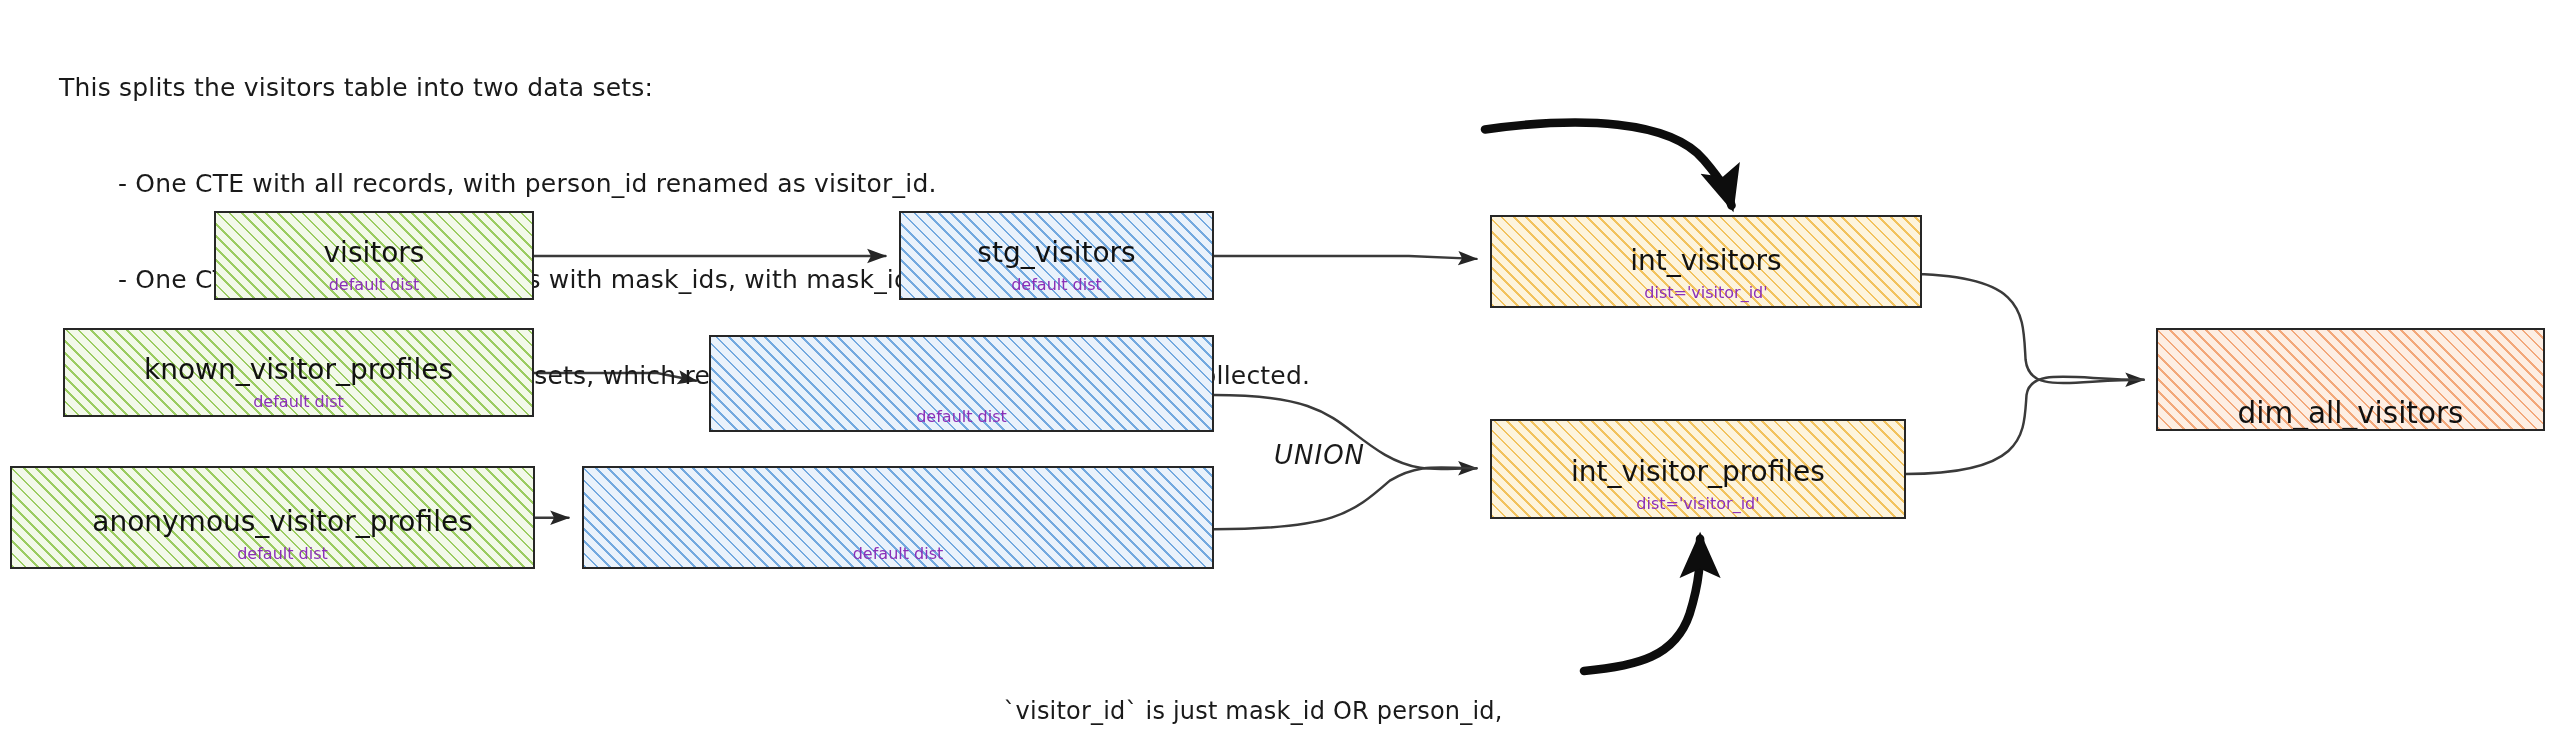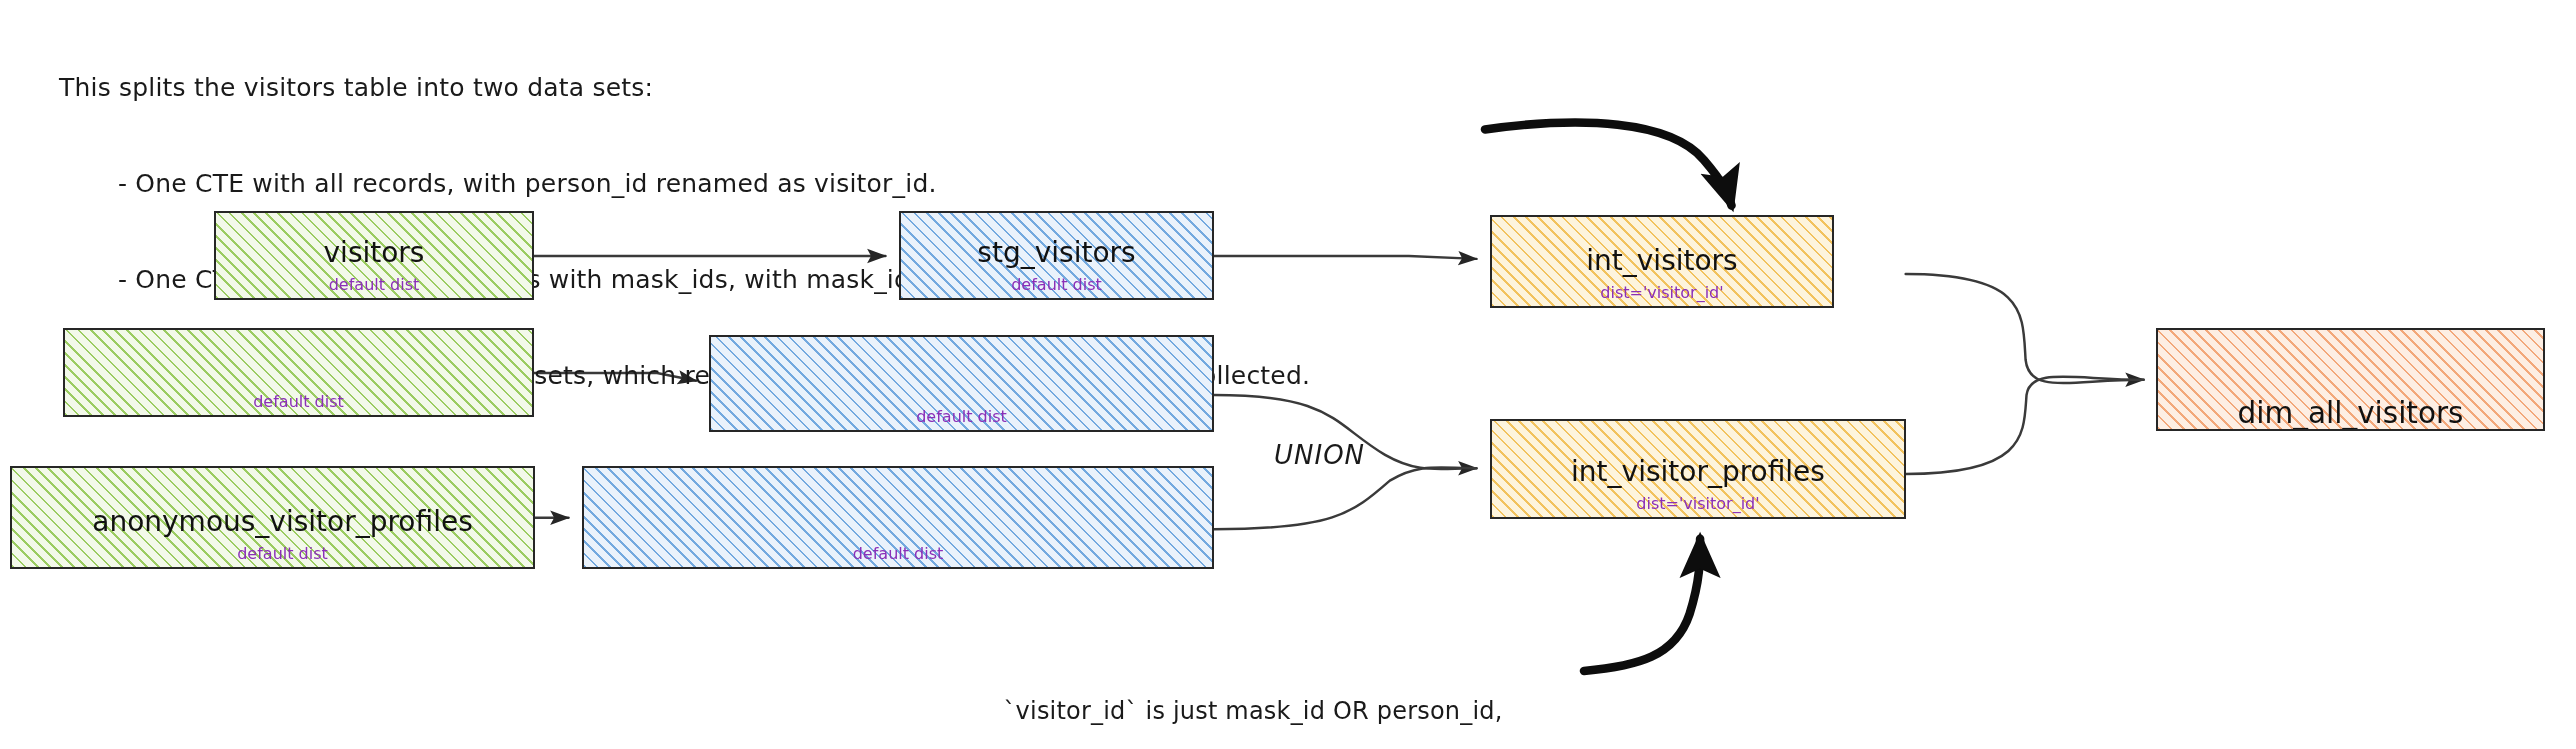--- a/index.html
+++ b/index.html
@@ -150,20 +150,21 @@
   </div>
 
   <div id="union-label" class="hand">UNION</div>
 
   <div class="node fill-green" style="left: 214px; top: 211px; width: 320px; height: 89px;">
     <div class="title">visitors</div>
     <div class="sub">default dist</div>
   </div>
 
   <div class="node fill-green" style="left: 63px; top: 328px; width: 471px; height: 89px;">
+    <div class="title">known_visitor_profiles</div>
     <div class="sub">default dist</div>
   </div>
 
   <div class="node fill-green" style="left: 9.5px; top: 466px; width: 525px; height: 103px; padding-left: 21px;">
     <div class="title">anonymous_visitor_profiles</div>
     <div class="sub">default dist</div>
   </div>
 
   <div class="node fill-blue" style="left: 899px; top: 211px; width: 315px; height: 89px;">
     <div class="title">stg_visitors</div>
@@ -171,21 +172,21 @@
   </div>
 
   <div class="node fill-blue" style="left: 709px; top: 335px; width: 505px; height: 97px;">
     <div class="sub">default dist</div>
   </div>
 
   <div class="node fill-blue" style="left: 582px; top: 466px; width: 632px; height: 103px;">
     <div class="sub">default dist</div>
   </div>
 
-  <div class="node fill-yellow" style="left: 1490px; top: 215px; width: 344px; height: 93px;">
+  <div class="node fill-yellow" style="left: 1490px; top: 215px; width: 432px; height: 93px;">
     <div class="title">int_visitors</div>
     <div class="sub">dist='visitor_id'</div>
   </div>
 
   <div class="node fill-yellow" style="left: 1490px; top: 419px; width: 416px; height: 100px;">
     <div class="title">int_visitor_profiles</div>
     <div class="sub">dist='visitor_id'</div>
   </div>
 
   <div class="node fill-salmon single" style="left: 2156px; top: 328px; width: 389px; height: 103px;">

